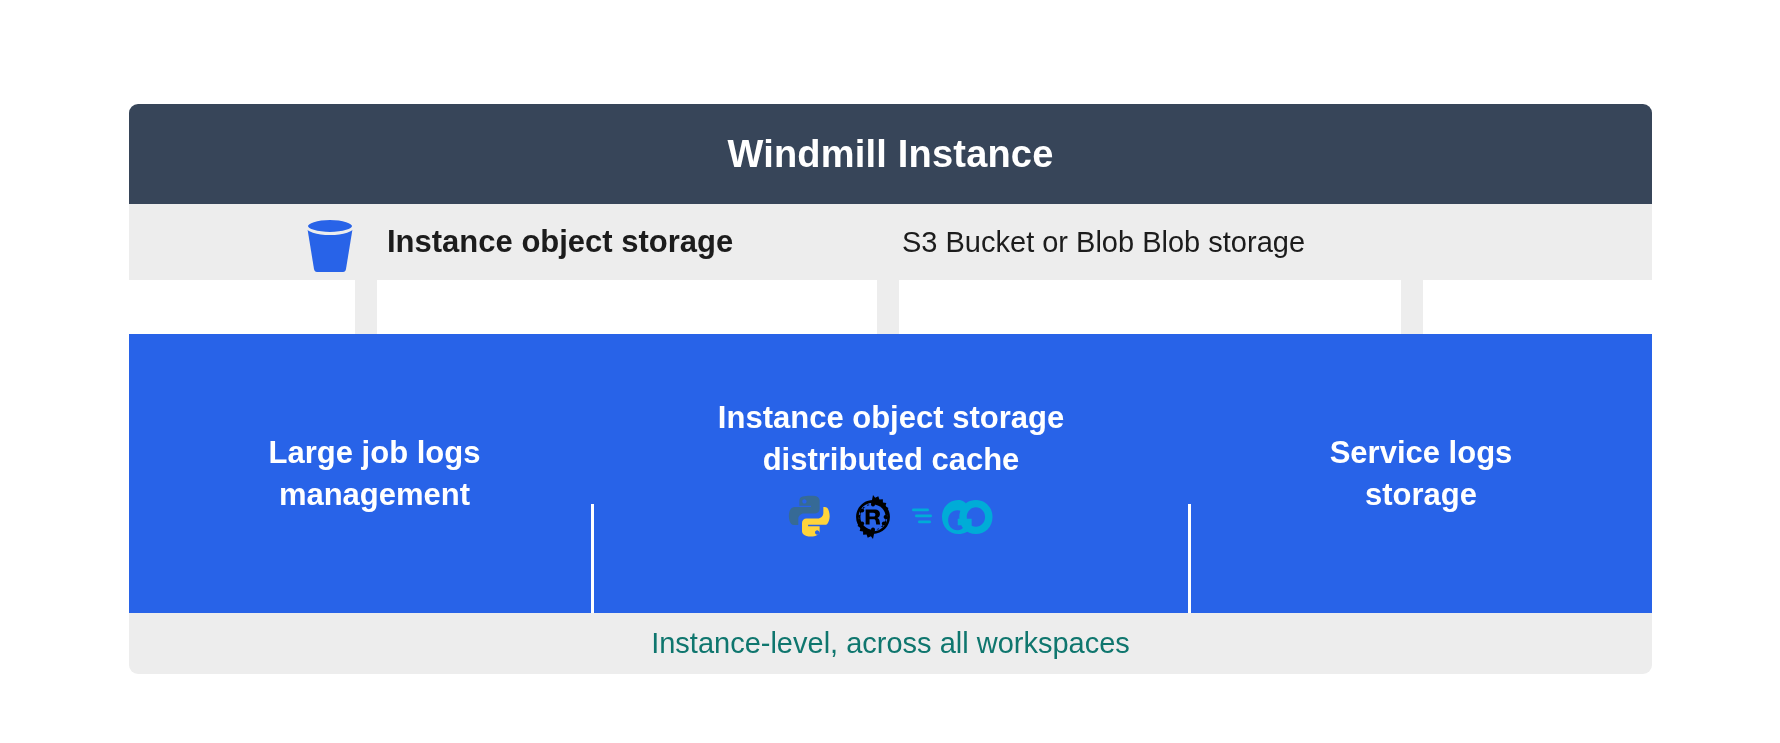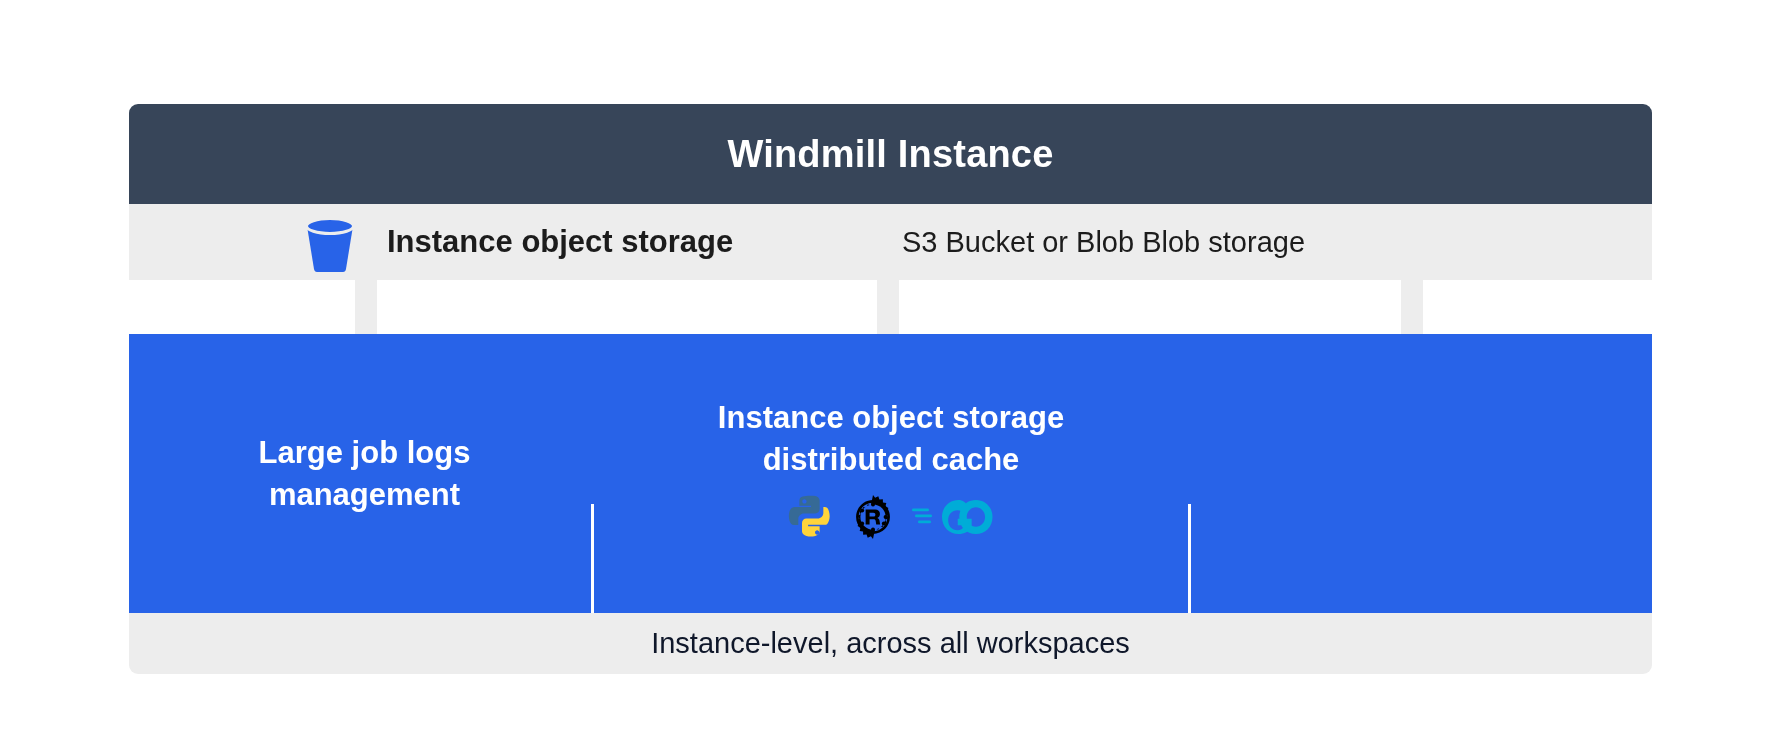--- a/index.html
+++ b/index.html
@@ -112,21 +112,21 @@
     justify-content: center;
     text-align: center;
   }
   .cell-title {
     color: #ffffff;
     font-size: 31px;
     font-weight: bold;
     line-height: 1.34;
     white-space: pre-line;
   }
-  #cell-logs   { left: 4px;    width: 463px; }
+  #cell-logs   { left: 14px;    width: 463px; }
   #cell-cache  { left: 463px;  width: 598px; }
   #cell-service{ left: 1061px; width: 462px; }
 
   #cell-cache .cell-title { margin-top: -6px; }
 
   .divider {
     position: absolute;
     top: 170px;
     width: 3px;
     height: 128px;
@@ -149,21 +149,21 @@
     left: 0; top: 509px;
     width: 1523px;
     height: 61px;
     background: #ededed;
     border-radius: 0 0 9px 9px;
     display: flex;
     align-items: center;
     justify-content: center;
   }
   .footer-text {
-    color: #0f172a;
+    color: #0f766e;
     font-size: 29px;
     font-weight: normal;
   }
 </style>
 </head>
 <body>
 
 <div id="diagram">
 
   <div class="header-bar">
@@ -248,20 +248,24 @@
               <path d="M133.8 4c-19 0-33.2 14.5-33.2 34s14.2 34 33.2 34S167 57.5 167 38 152.8 4 133.8 4zm0 14.7c10.5 0 18.3 8.6 18.3 19.3s-7.8 19.3-18.3 19.3S115.5 48.7 115.5 38s7.8-19.3 18.3-19.3z" transform="translate(-6,0)"></path>
             </g>
           </svg>
         </span>
 
       </div>
     </div>
 
     <div class="divider" id="divider-2"></div>
 
+    <div class="cell" id="cell-service">
+      <div class="cell-title">Service logs
+storage</div>
+    </div>
 
   </div>
 
   <div class="footer-bar">
     <div class="footer-text">Instance-level, across all workspaces</div>
   </div>
 
 </div>
 
 </body></html>

